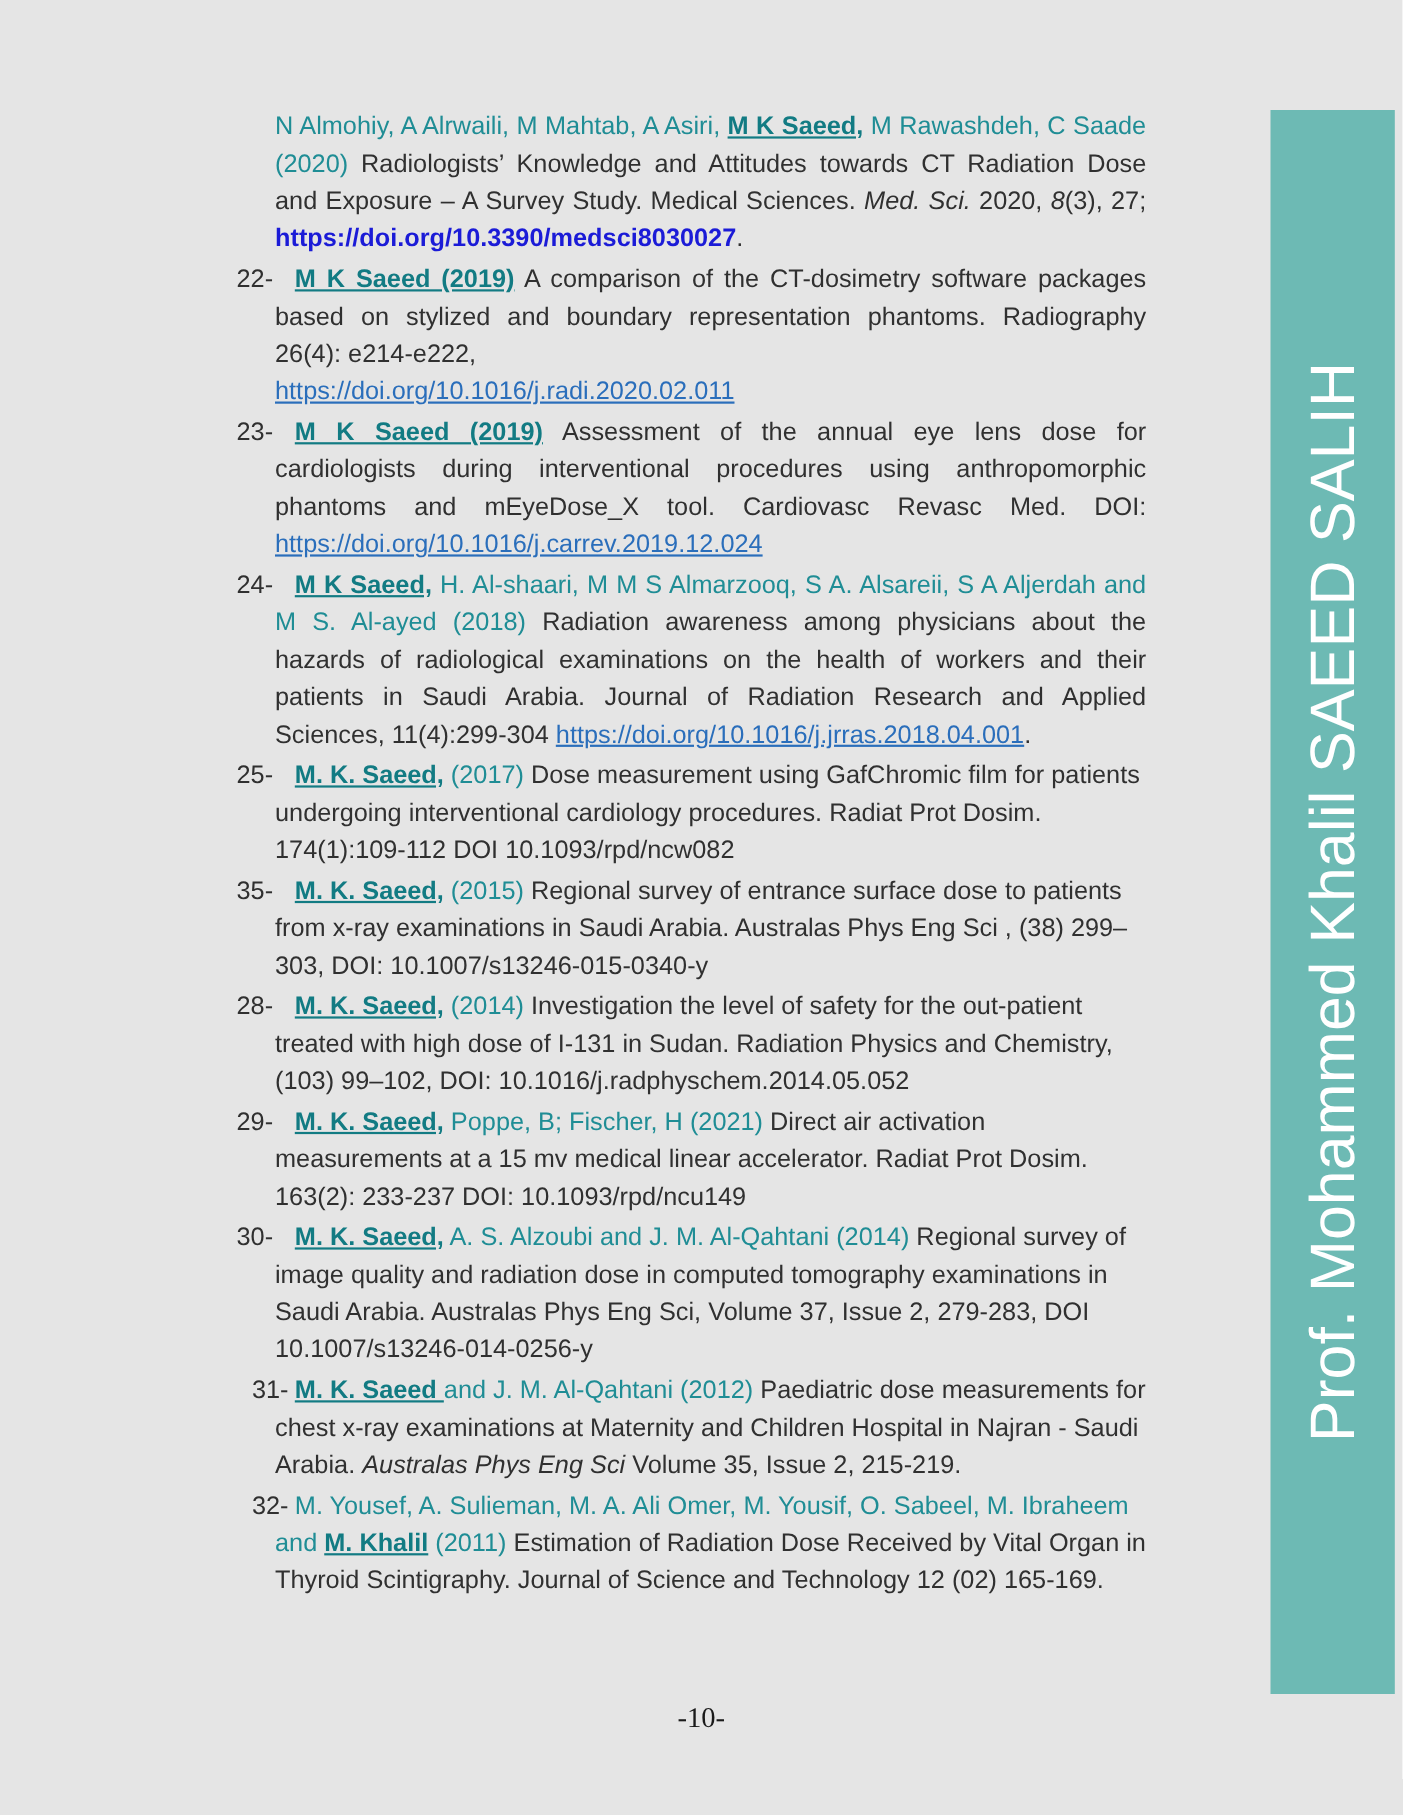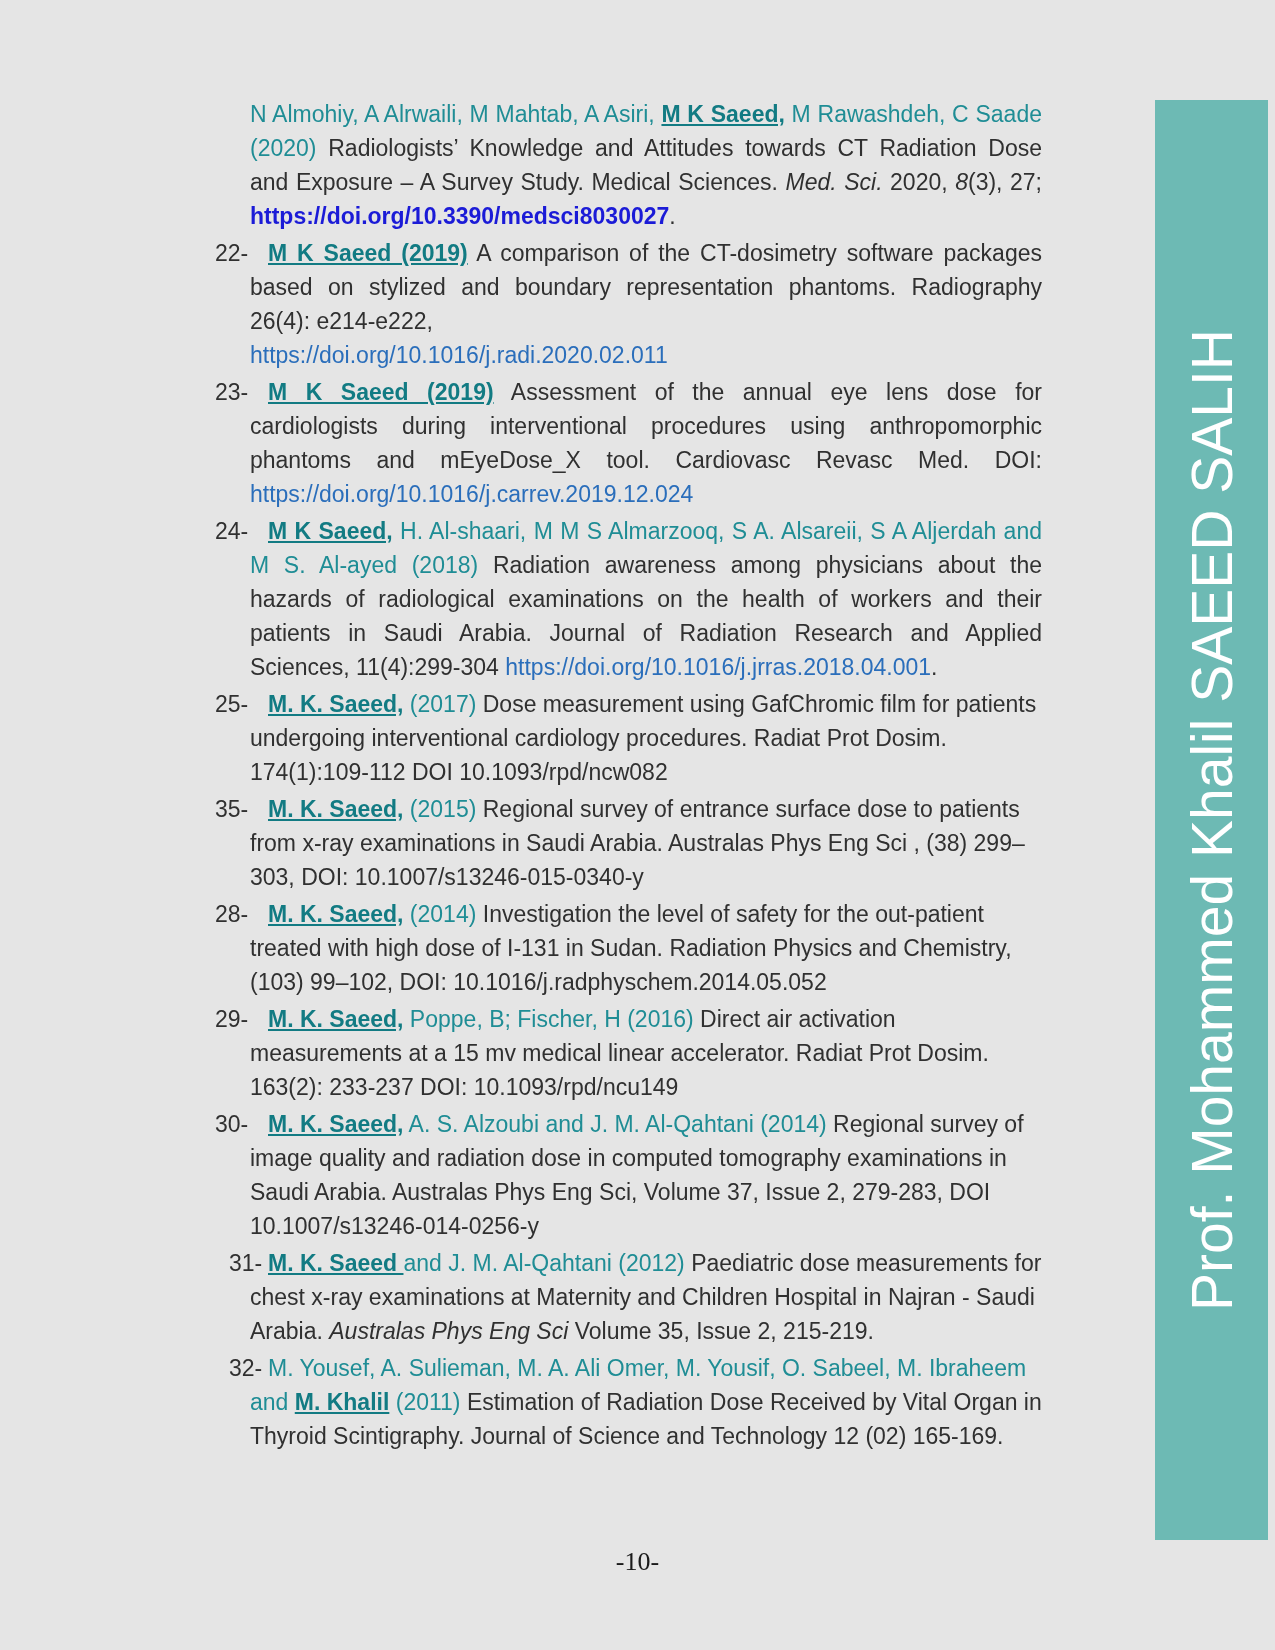--- a/index.html
+++ b/index.html
@@ -11,21 +11,21 @@
   .content { position:absolute; left:215px; top:97px; width:827px; }
   .ref { position:relative; padding-left:35px; margin-bottom:3px; color:var(--body,#303030); }
   .ref.justify { text-align:justify; }
   .ref.indent { text-indent:18px; }
   .num { position:absolute; left:0; top:0; text-indent:0; color:var(--body,#303030); }
   .num.shift { left:14px;text-align:right; }
   .seg-teal  { color:var(--teal,#1f8d95); }
   .seg-name  { color:var(--nameteal,#127b83); font-weight:bold; text-decoration:underline; }
   .seg-black { color:var(--body,#303030); }
   .seg-blackitalic { color:var(--body,#303030); font-style:italic; }
-  .seg-link  { color:var(--linkblue,#2a6ebb); }
+  .seg-link  { color:var(--linkblue,#2a6ebb); text-decoration:underline; }
   .seg-doibold { color:var(--doiblue,#1b1bd7); font-weight:bold; }
   .sidebar {
     position:absolute; left:1155px; top:100px; width:113px; height:1440px;
     background:var(--bar,#6dbab4);
   }
   .sidebar-text {
     position:absolute; top:50%; left:50%;
     transform:translate(-50%,-50%) rotate(-90deg);
     white-space:nowrap; color:#ffffff; font-size:57px;
     font-family:"Liberation Sans", sans-serif;
@@ -40,21 +40,21 @@
 
 <div class="page">
   <div class="content" id="refs">
       <div class="ref justify"><span class="seg-teal">N Almohiy, A Alrwaili, M Mahtab, A Asiri, </span><span class="seg-name">M K Saeed,</span><span class="seg-teal"> M Rawashdeh, C Saade (2020) </span><span class="seg-black">Radiologists’ Knowledge and Attitudes towards CT Radiation Dose and Exposure – A Survey Study. Medical Sciences. </span><span class="seg-blackitalic">Med. Sci.</span><span class="seg-black"> 2020, </span><span class="seg-blackitalic">8</span><span class="seg-black">(3), 27; </span><span class="seg-doibold">https://doi.org/10.3390/medsci8030027</span><span class="seg-black">.</span></div>
       <div class="ref justify indent"><span class="num">22-</span><span class="seg-name">M K Saeed (2019)</span><span class="seg-black"> A comparison of the CT-dosimetry software packages based on stylized and boundary representation phantoms. Radiography 26(4): e214-e222,</span><br><span class="seg-link">https://doi.org/10.1016/j.radi.2020.02.011</span></div>
       <div class="ref justify indent"><span class="num">23-</span><span class="seg-name">M K Saeed (2019)</span><span class="seg-black"> Assessment of the annual eye lens dose for cardiologists during interventional procedures using anthropomorphic phantoms and mEyeDose_X tool. Cardiovasc Revasc Med. DOI: </span><span class="seg-link">https://doi.org/10.1016/j.carrev.2019.12.024</span></div>
       <div class="ref justify indent"><span class="num">24-</span><span class="seg-name">M K Saeed,</span><span class="seg-teal"> H. Al-shaari, M M S Almarzooq, S A. Alsareii, S A Aljerdah and M S. Al-ayed (2018) </span><span class="seg-black">Radiation awareness among physicians about the hazards of radiological examinations on the health of workers and their patients in Saudi Arabia. Journal of Radiation Research and Applied Sciences, 11(4):299-304 </span><span class="seg-link">https://doi.org/10.1016/j.jrras.2018.04.001</span><span class="seg-black">.</span></div>
       <div class="ref indent"><span class="num">25-</span><span class="seg-name">M. K. Saeed,</span><span class="seg-teal"> (2017) </span><span class="seg-black">Dose measurement using GafChromic film for patients undergoing interventional cardiology procedures. Radiat Prot Dosim. 174(1):109-112 DOI 10.1093/rpd/ncw082</span></div>
       <div class="ref indent"><span class="num">35-</span><span class="seg-name">M. K. Saeed,</span><span class="seg-teal"> (2015) </span><span class="seg-black">Regional survey of entrance surface dose to patients from x-ray examinations in Saudi Arabia. Australas Phys Eng Sci , (38) 299–303, DOI: 10.1007/s13246-015-0340-y</span></div>
       <div class="ref indent"><span class="num">28-</span><span class="seg-name">M. K. Saeed,</span><span class="seg-teal"> (2014) </span><span class="seg-black">Investigation the level of safety for the out-patient treated with high dose of I-131 in Sudan. Radiation Physics and Chemistry, (103) 99–102,  DOI: 10.1016/j.radphyschem.2014.05.052</span></div>
-      <div class="ref indent"><span class="num">29-</span><span class="seg-name">M. K. Saeed,</span><span class="seg-teal"> Poppe, B; Fischer, H (2016) </span><span class="seg-black">Direct air activation measurements at a 15 mv medical linear accelerator. Radiat Prot Dosim. 163(2): 233-237 DOI: 10.1093/rpd/ncu149</span></div>
+      <div class="ref indent"><span class="num">29-</span><span class="seg-name">M. K. Saeed,</span><span class="seg-teal"> Poppe, B; Fischer, H (2021) </span><span class="seg-black">Direct air activation measurements at a 15 mv medical linear accelerator. Radiat Prot Dosim. 163(2): 233-237 DOI: 10.1093/rpd/ncu149</span></div>
       <div class="ref indent"><span class="num">30-</span><span class="seg-name">M. K. Saeed,</span><span class="seg-teal"> A. S. Alzoubi and J. M. Al-Qahtani (2014) </span><span class="seg-black">Regional survey of image quality and radiation dose in computed tomography examinations in Saudi Arabia. Australas Phys Eng Sci, Volume 37, Issue 2, 279-283, DOI 10.1007/s13246-014-0256-y</span></div>
       <div class="ref indent"><span class="num shift">31-</span><span class="seg-name">M. K. Saeed </span><span class="seg-teal">and J. M. Al-Qahtani (2012) </span><span class="seg-black">Paediatric dose measurements for chest x-ray examinations at Maternity and Children Hospital in Najran - Saudi Arabia. </span><span class="seg-blackitalic">Australas Phys Eng Sci</span><span class="seg-black"> Volume 35, Issue 2, 215-219.</span></div>
       <div class="ref indent"><span class="num shift">32-</span><span class="seg-teal">M. Yousef, A. Sulieman, M. A. Ali Omer, M. Yousif, O. Sabeel, M. Ibraheem and </span><span class="seg-name">M. Khalil</span><span class="seg-teal"> (2011) </span><span class="seg-black">Estimation of Radiation Dose Received by Vital Organ in Thyroid Scintigraphy. Journal of Science and Technology 12 (02) 165-169.</span></div>
     </div>
   <div class="sidebar">
     <div class="sidebar-text">Prof. Mohammed Khalil SAEED SALIH</div>
   </div>
   <div class="footer">-10-</div>
 </div>
 

